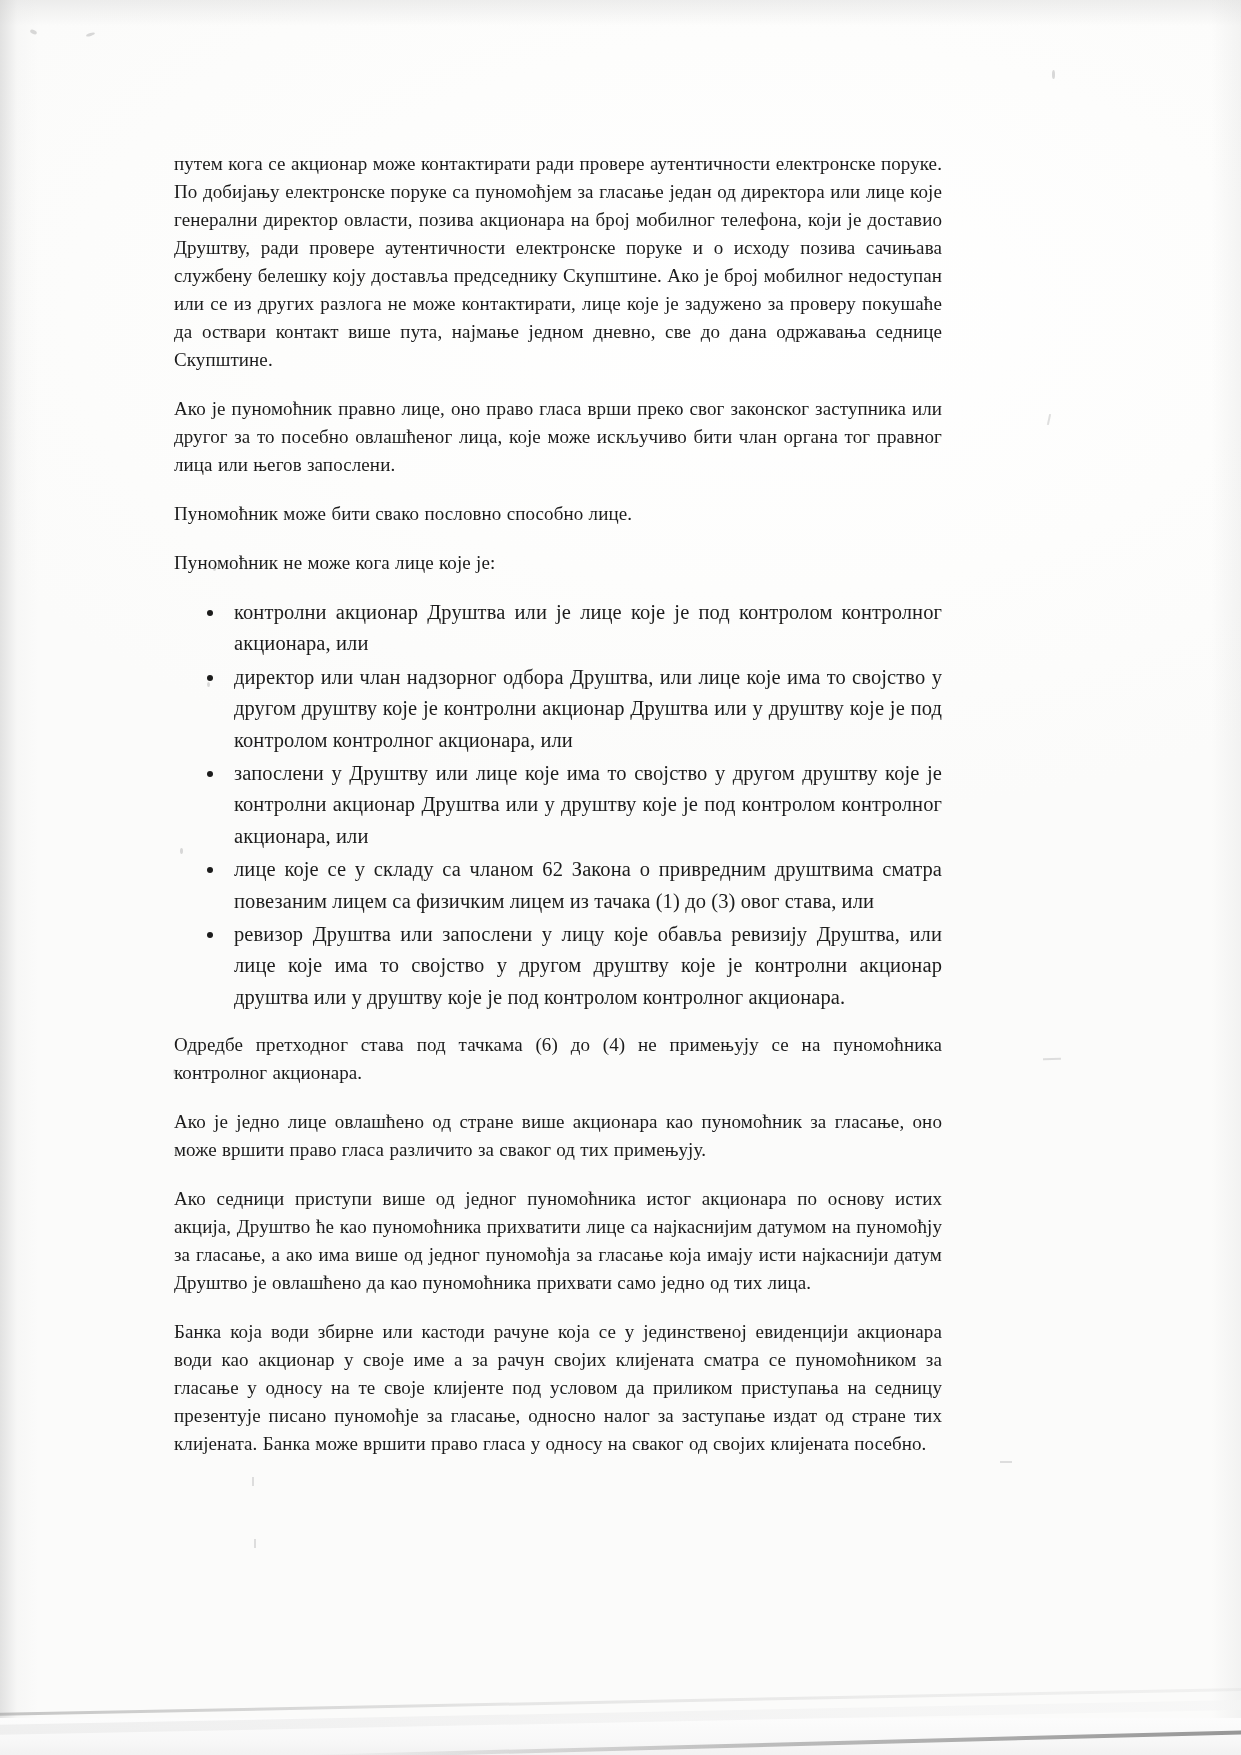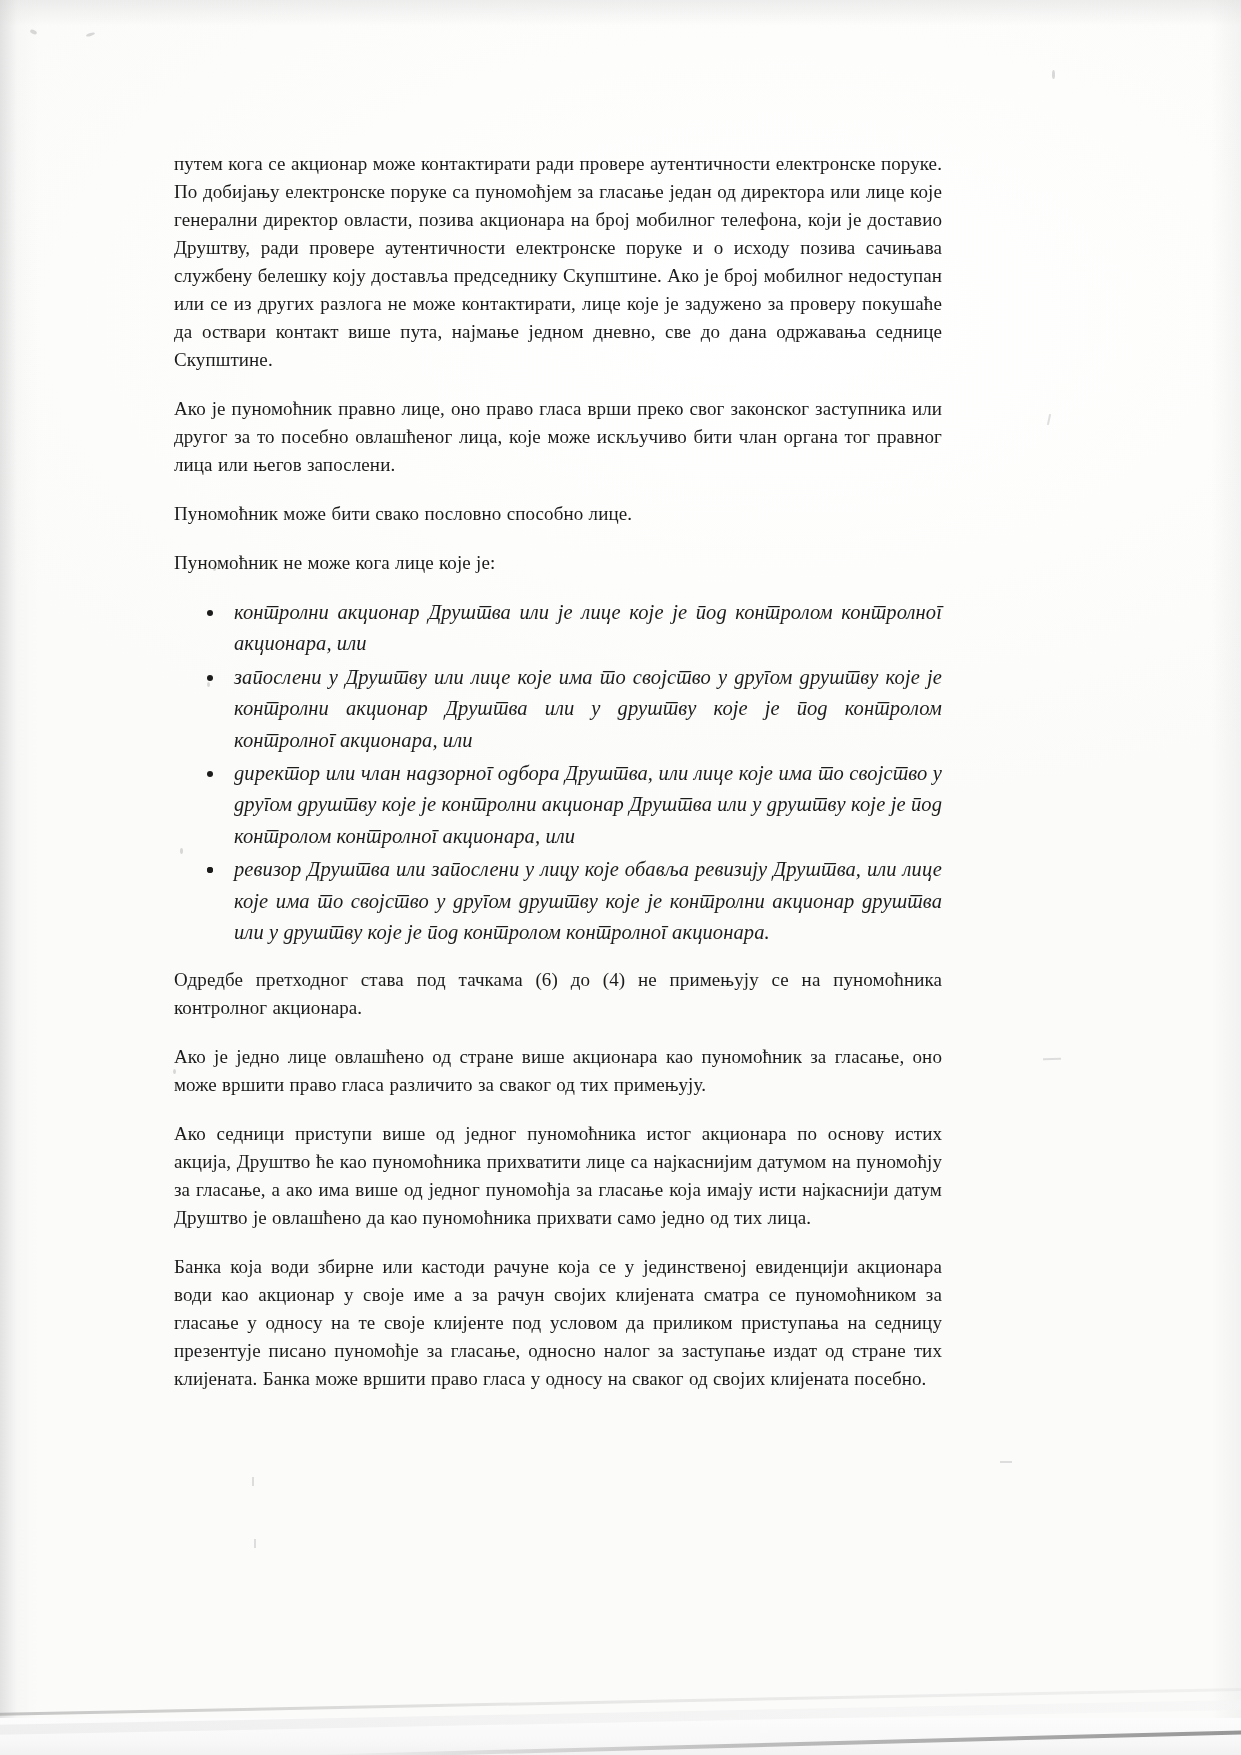--- a/index.html
+++ b/index.html
@@ -112,21 +112,20 @@
     word-spacing: 0.4px;
     color: #1c1c1c;
   }
 
   p.para.tight { margin-bottom: 20px; }
 
   ul.bullets {
     list-style: none;
     margin: 4px 0 18px 0;
     padding: 0;
-    font-style: italic;
   }
   ul.bullets li {
     position: relative;
     margin: 0 0 2px 0;
     padding-left: 60px;
     font-size: 20.5px;
     line-height: 31.4px;
     text-align: justify;
     text-justify: inter-word;
     letter-spacing: 0.1px;
@@ -177,28 +176,29 @@
 
     <p class="para tight">Пуномоћник не може кога лице које је:</p>
 
     <ul class="bullets">
       <li>
         <span class="dot"></span>
         <span>контролни акционар Друштва или је лице које је под контролом контролног акционара, или</span>
       </li>
       <li>
         <span class="dot"></span>
+        <span>директор или члан надзорног одбора Друштва, или лице које има то својство у другом друштву које је контролни акционар Друштва или у друштву које је под контролом контролног акционара, или</span>
+      </li>
+      <li>
+        <span class="dot"></span>
         <span>запослени у Друштву или лице које има то својство у другом друштву које је контролни акционар Друштва или у друштву које је под контролом контролног акционара, или</span>
       </li>
       <li>
         <span class="dot"></span>
-        <span>директор или члан надзорног одбора Друштва, или лице које има то својство у другом друштву које је контролни акционар Друштва или у друштву које је под контролом контролног акционара, или</span>
-      </li>
-      <li>
-        <span class="dot"></span>
+        <span>лице које се у складу са чланом 62 Закона о привредним друштвима сматра повезаним лицем са физичким лицем из тачака (1) до (3) овог става, или</span>
       </li>
       <li>
         <span class="dot"></span>
         <span>ревизор Друштва или запослени у лицу које обавља ревизију Друштва, или лице које има то својство у другом друштву које је контролни акционар друштва или у друштву које је под контролом контролног акционара.</span>
       </li>
     </ul>
 
     <p class="para">Одредбе претходног става под тачкама (6) до (4) не примењују се на пуномоћника контролног акционара.</p>
 
     <p class="para">Ако је једно лице овлашћено од стране више акционара као пуномоћник за гласање, оно може вршити право гласа различито за сваког од тих примењују.</p>

